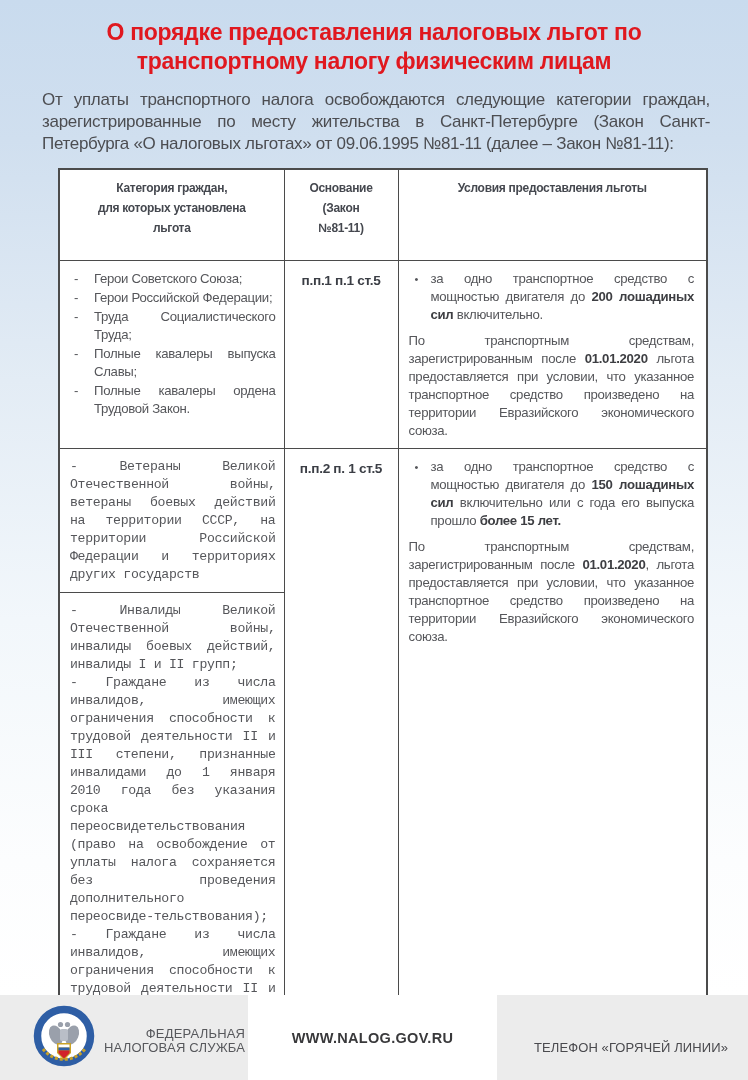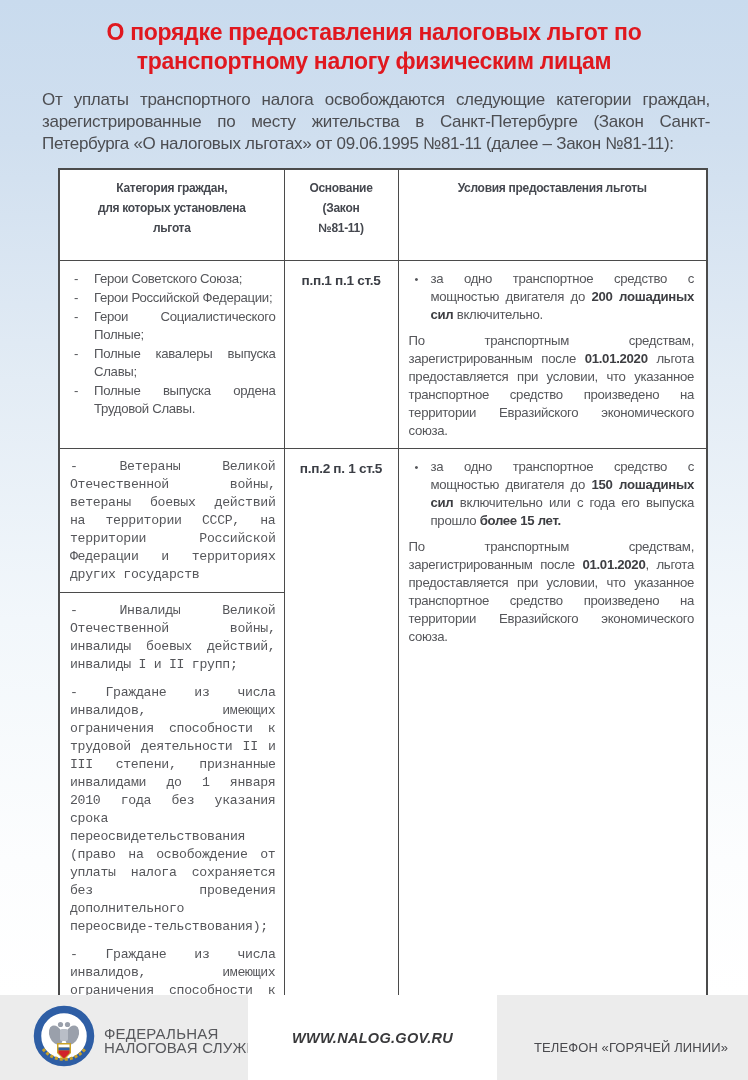--- a/index.html
+++ b/index.html
@@ -31,32 +31,32 @@
   td{color:#55565a;font-size:13.2px;line-height:18px;letter-spacing:-0.3px;}
   td.cat{padding:9px 8px 8px 10px;text-align:justify;}
   td.basis{font-weight:bold;color:#3b3e45;text-align:center;padding-top:11px;font-size:13.6px;}
   td.cond{padding:9px 12px 8px 10px;text-align:justify;}
   .dash-item{position:relative;padding-left:24px;margin-bottom:1px;}
   .dash-item .marker{position:absolute;left:4px;top:0;}
   .bullet-item{position:relative;padding-left:22px;margin-bottom:0;}
   .bullet-item .marker{position:absolute;left:6px;top:0;font-size:11px;}
   .cond-para{margin-top:8px;}
   .cat p{margin:0 0 0 0;font-family:Liberation Mono, monospace;}
-  .cat p + p{margin-top:10px;}
+  .cat p + p{margin-top:0;}
   b.bd{color:#3d3e42;}
   
   .footer-band{position:absolute;left:0;top:995px;width:748px;height:85px;background:#ececec;}
   .fns-logo{position:absolute;left:33px;top:1005px;width:62px;height:62px;}
   .agency{
     position:absolute;left:104px;top:1027px;color:#57585c;
-    font-size:15px;line-height:14px;letter-spacing:0.2px;
+    font-size:13px;line-height:14px;letter-spacing:0.2px;text-align:right;
   }
   .website-box{
     position:absolute;left:248px;top:995px;width:249px;height:85px;background:#ffffff;
-    display:flex;align-items:center;justify-content:center;font-style:italic;
+    display:flex;align-items:center;justify-content:center;
   }
   .website{font-size:14.5px;font-weight:bold;color:#39393b;letter-spacing:0.3px;}
   .hotline{position:absolute;right:20px;top:1040px;text-align:right;}
   .hotline-label{font-size:13px;color:#4a4a4e;letter-spacing:0.1px;}
   .hotline-number{font-size:29px;font-weight:bold;color:#2d2d2f;margin-top:2px;letter-spacing:0.5px;}
 </style>
 </head>
 <body>
 
 <div class="title">
@@ -81,23 +81,23 @@
 (Закон
 №81-11)</th>
       <th class="h">Условия предоставления льготы</th>
     </tr>
   </thead>
   <tbody>
     <tr>
       <td class="cat" style="height:170px">
         <div class="dash-item"><span class="marker">-</span><span>Герои Советского Союза;</span></div>
         <div class="dash-item"><span class="marker">-</span><span>Герои Российской Федерации;</span></div>
-        <div class="dash-item"><span class="marker">-</span><span>Герои Социалистического Полные;</span></div>
+        <div class="dash-item"><span class="marker">-</span><span>Труда Социалистического Труда;</span></div>
         <div class="dash-item"><span class="marker">-</span><span>Полные кавалеры выпуска Славы;</span></div>
-        <div class="dash-item"><span class="marker">-</span><span>Полные выпуска ордена Трудовой Славы.</span></div>
+        <div class="dash-item"><span class="marker">-</span><span>Полные кавалеры ордена Трудовой Закон.</span></div>
       </td>
       <td class="basis">п.п.1 п.1 ст.5</td>
       <td class="cond">
         <div class="bullet-item"><span class="marker">•</span><span><span>за одно транспортное средство с мощностью двигателя до </span><b class="bd">200 лошадиных сил</b><span> включительно.</span></span></div>
         <div class="cond-para"><span>По транспортным средствам, зарегистрированным после </span><b class="bd">01.01.2020</b><span> льгота предоставляется при условии, что указанное транспортное средство произведено на территории Евразийского экономического союза.</span></div>
       </td>
     </tr>
     <tr>
       <td class="cat" style="height:94px">
         <p>- Ветераны Великой Отечественной войны, ветераны боевых действий на территории СССР, на территории Российской Федерации и территориях других государств</p>

